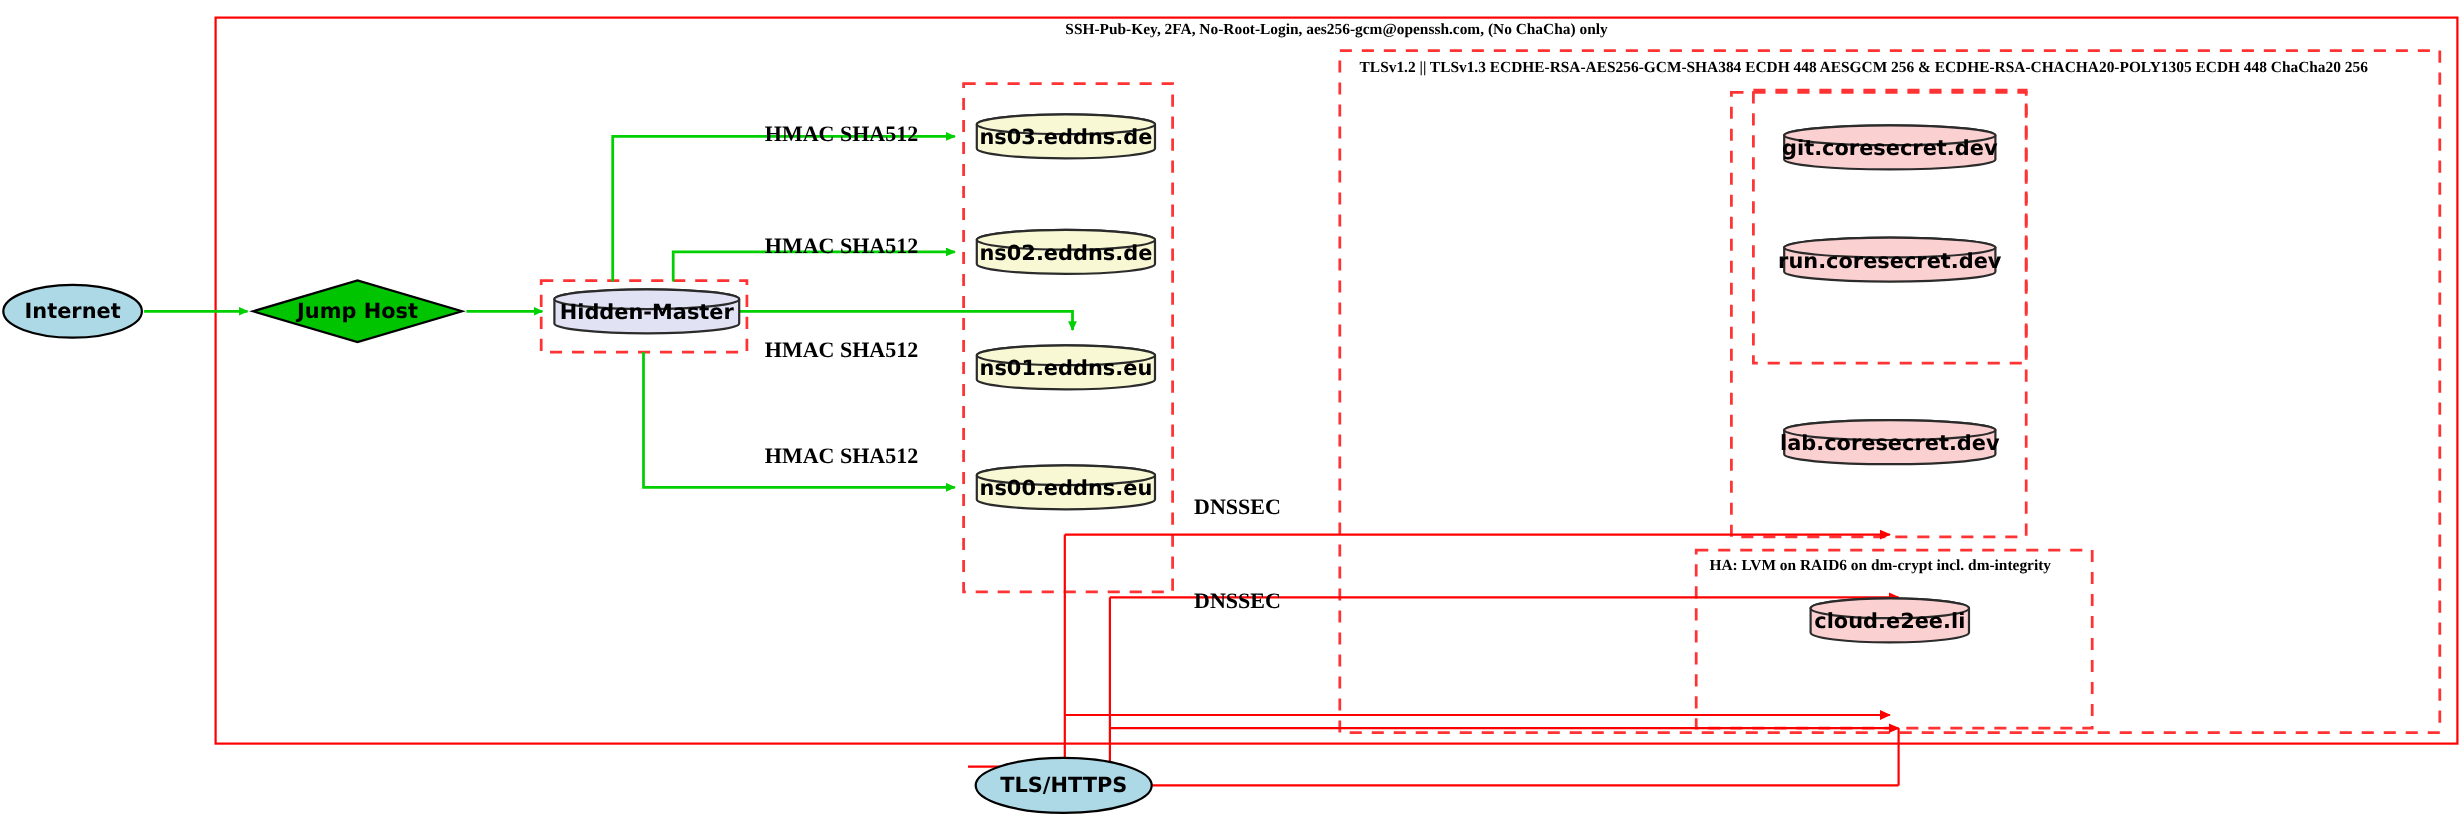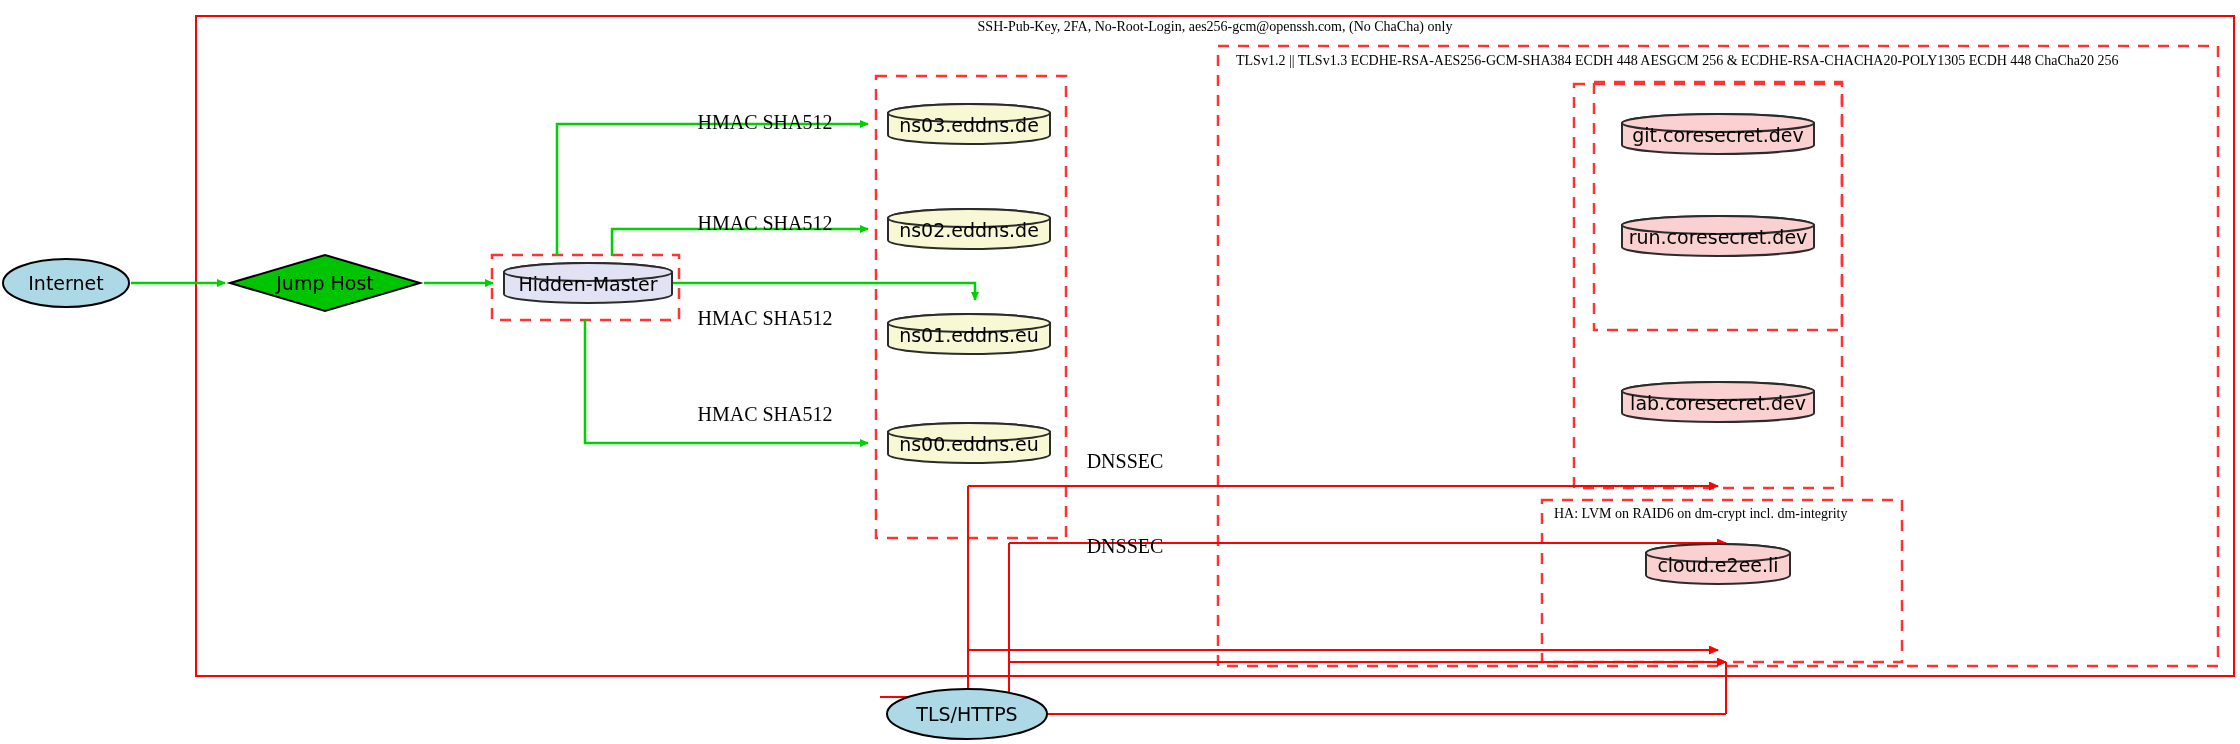--- a/index.html
+++ b/index.html
@@ -10,20 +10,21 @@
   body {
     width: 2240px;
     height: 744px;
     font-family: "Liberation Sans", sans-serif;
     overflow: hidden;
   }
   #diagram-root {
     position: relative;
     width: 2240px;
     height: 744px;
+    font-weight: bold;
   }
   svg.diagram {
     display: block;
     width: 2240px;
     height: 744px;
   }
   .node-label {
     font-family: "DejaVu Sans", sans-serif;
     font-size: 19px;
     fill: #000000;

